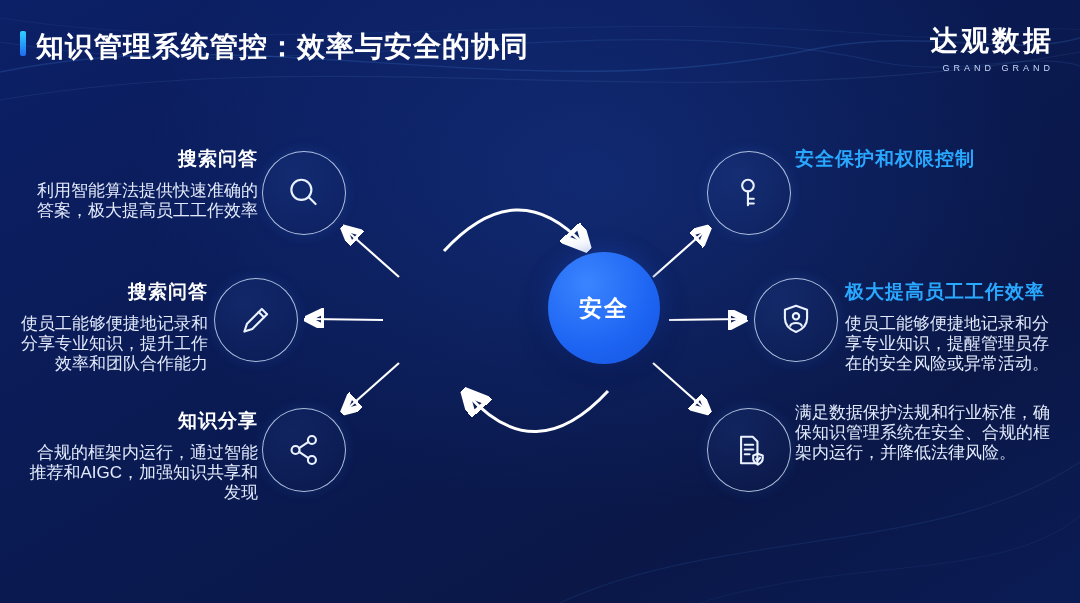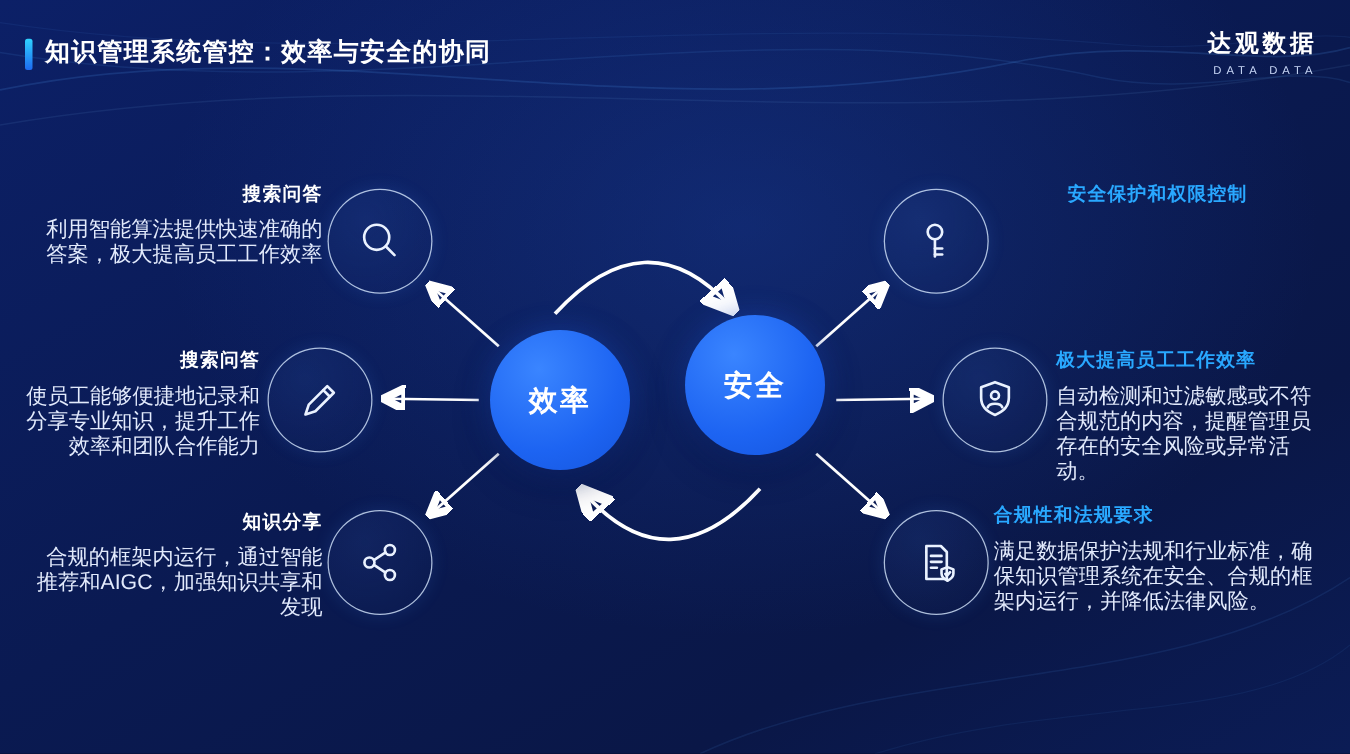--- a/index.html
+++ b/index.html
@@ -9,43 +9,43 @@
     background:
       radial-gradient(ellipse at 55% 30%, rgba(30,70,170,.35) 0%, rgba(0,0,0,0) 55%),
       linear-gradient(150deg,#0c2067 0%,#0a1a52 45%,#0a1747 75%,#0b1c55 100%);
     color:#fff;
   }
   .deco{position:absolute;left:0;top:0;pointer-events:none;}
 
   
   .accent-bar{position:absolute;left:20px;top:31px;width:6px;height:25px;border-radius:2px;
     background:linear-gradient(180deg,#2fd2ff,#1e6bf2);}
-  .title{position:absolute;left:36px;top:28px;font-size:20px;font-weight:bold;letter-spacing:1px;color:#ffffff;}
+  .title{position:absolute;left:36px;top:28px;font-size:28px;font-weight:bold;letter-spacing:1px;color:#ffffff;}
   .logo{position:absolute;right:26px;top:22px;text-align:right;}
-  .logo-cn{font-size:19px;font-weight:bold;letter-spacing:3px;color:#ffffff;}
+  .logo-cn{font-size:28px;font-weight:bold;letter-spacing:3px;color:#ffffff;}
   .logo-en{font-size:9px;letter-spacing:4px;color:#c9d8f7;margin-top:3px;}
 
   
   .icon-circle{position:absolute;width:82px;height:82px;border-radius:50%;
     border:1.5px solid rgba(215,233,255,.8);
     display:flex;align-items:center;justify-content:center;
     background:radial-gradient(circle at 35% 30%, rgba(80,130,230,.10), rgba(10,25,80,.05));
     box-shadow:0 0 14px rgba(70,140,255,.15);}
   .icon-circle svg{display:block;}
 
   
   .center-circle{position:absolute;width:112px;height:112px;border-radius:50%;
     background:radial-gradient(circle at 35% 28%, #3a85ff 0%, #1d64f2 60%, #1555dd 100%);
     box-shadow:0 10px 26px rgba(5,15,60,.55), 0 0 22px rgba(40,110,255,.35);
     display:flex;align-items:center;justify-content:center;
     font-size:23px;font-weight:bold;letter-spacing:2px;color:#fff;}
 
   
   .item{position:absolute;}
-  .item .item-title{font-size:15px;font-weight:bold;letter-spacing:1px;color:#ffffff;margin-bottom:9px;}
+  .item .item-title{font-size:19px;font-weight:bold;letter-spacing:1px;color:#ffffff;margin-bottom:9px;}
   .item.right-col .item-title{color:#29a8ff;}
   .item .item-desc{font-size:17px;line-height:20px;color:#e2eafc;}
   .item.left-col{text-align:right;}
   .item.right-col{text-align:left;}
 
   .arrows line{stroke:#ffffff;stroke-width:2.2;}
   .arrows path{stroke:#ffffff;stroke-width:3;fill:none;}
 </style>
 </head>
 <body>
@@ -58,42 +58,39 @@
     <path d="M0,100 C350,40 700,122 1080,52" fill="none" stroke="rgba(130,200,255,.09)" stroke-width="1.2"></path>
     <path d="M0,18 C280,60 560,6 900,36 C980,42 1040,24 1080,30" fill="none" stroke="rgba(90,170,255,.08)" stroke-width="1"></path>
     <path d="M560,603 C720,528 940,556 1080,462" fill="none" stroke="rgba(90,170,255,.10)" stroke-width="1.2"></path>
     <path d="M700,603 C850,556 1000,582 1080,516" fill="none" stroke="rgba(90,170,255,.07)" stroke-width="1"></path>
   </svg>
 
   <div class="accent-bar"></div>
   <div class="title">知识管理系统管控：效率与安全的协同</div>
   <div class="logo">
     <div class="logo-cn">达观数据</div>
-    <div class="logo-en">DATA DATA</div>
+    <div class="logo-en">GRAND GRAND</div>
   </div>
 
   <svg class="deco arrows" width="1080" height="603">
     <defs>
       <marker id="ah" markerWidth="9" markerHeight="9" refX="6.5" refY="4" orient="auto">
         <path d="M0,0 L8,4 L0,8 z" fill="#ffffff"></path>
       </marker>
     </defs>
     <line x1="399" y1="277" x2="346" y2="230" marker-end="url(#ah)"></line>
     <line x1="383" y1="320" x2="310" y2="319" marker-end="url(#ah)"></line>
     <line x1="399" y1="363" x2="346" y2="410" marker-end="url(#ah)"></line>
     <line x1="653" y1="277" x2="706" y2="230" marker-end="url(#ah)"></line>
     <line x1="669" y1="320" x2="742" y2="319" marker-end="url(#ah)"></line>
     <line x1="653" y1="363" x2="706" y2="410" marker-end="url(#ah)"></line>
     <path d="M444 251 Q 517 172 584 245" marker-end="url(#ah)"></path>
     <path d="M608 391 Q 535 470 468 395" marker-end="url(#ah)"></path>
   </svg>
 
-  <div class="center-circle" style="left:392px;top:264px;">
-    <span>效率</span>
-  </div>
   <div class="center-circle" style="left:548px;top:252px;">
     <span>安全</span>
   </div>
 
   <div class="icon-circle" style="left:262px;top:151px;">
     <span>
       <svg width="38" height="38" viewBox="0 0 36 36" stroke="#eaf2ff" stroke-width="2" fill="none" stroke-linecap="round">
         <circle cx="15.5" cy="15" r="9.5"></circle>
         <line x1="22.5" y1="22" x2="29" y2="28.5"></line>
       </svg>
@@ -157,25 +154,24 @@
   </div>
   <div class="item left-col" style="left:8px;top:279px;width:200px;">
     <div class="item-title">搜索问答</div>
     <div class="item-desc">使员工能够便捷地记录和分享专业知识，提升工作效率和团队合作能力</div>
   </div>
   <div class="item left-col" style="left:28px;top:408px;width:230px;">
     <div class="item-title">知识分享</div>
     <div class="item-desc">合规的框架内运行，通过智能推荐和AIGC，加强知识共享和发现</div>
   </div>
 
-  <div class="item right-col" style="left:795px;top:146px;width:262px;text-align:center;">
+  <div class="item right-col" style="left:795px;top:146px;width:262px;">
     <div class="item-title">安全保护和权限控制</div>
   </div>
   <div class="item right-col" style="left:845px;top:279px;width:212px;">
     <div class="item-title">极大提高员工工作效率</div>
-    <div class="item-desc">自动检测和过滤敏感或不符合规范的内容，提醒管理员存在的安全风险或异常活动。</div>
+    <div class="item-desc">使员工能够便捷地记录和分享专业知识，提醒管理员存在的安全风险或异常活动。</div>
   </div>
   <div class="item right-col" style="left:795px;top:403px;width:262px;">
-    <div class="item-title">合规性和法规要求</div>
     <div class="item-desc">满足数据保护法规和行业标准，确保知识管理系统在安全、合规的框架内运行，并降低法律风险。</div>
   </div>
 
 </div>
 
 </body></html>

